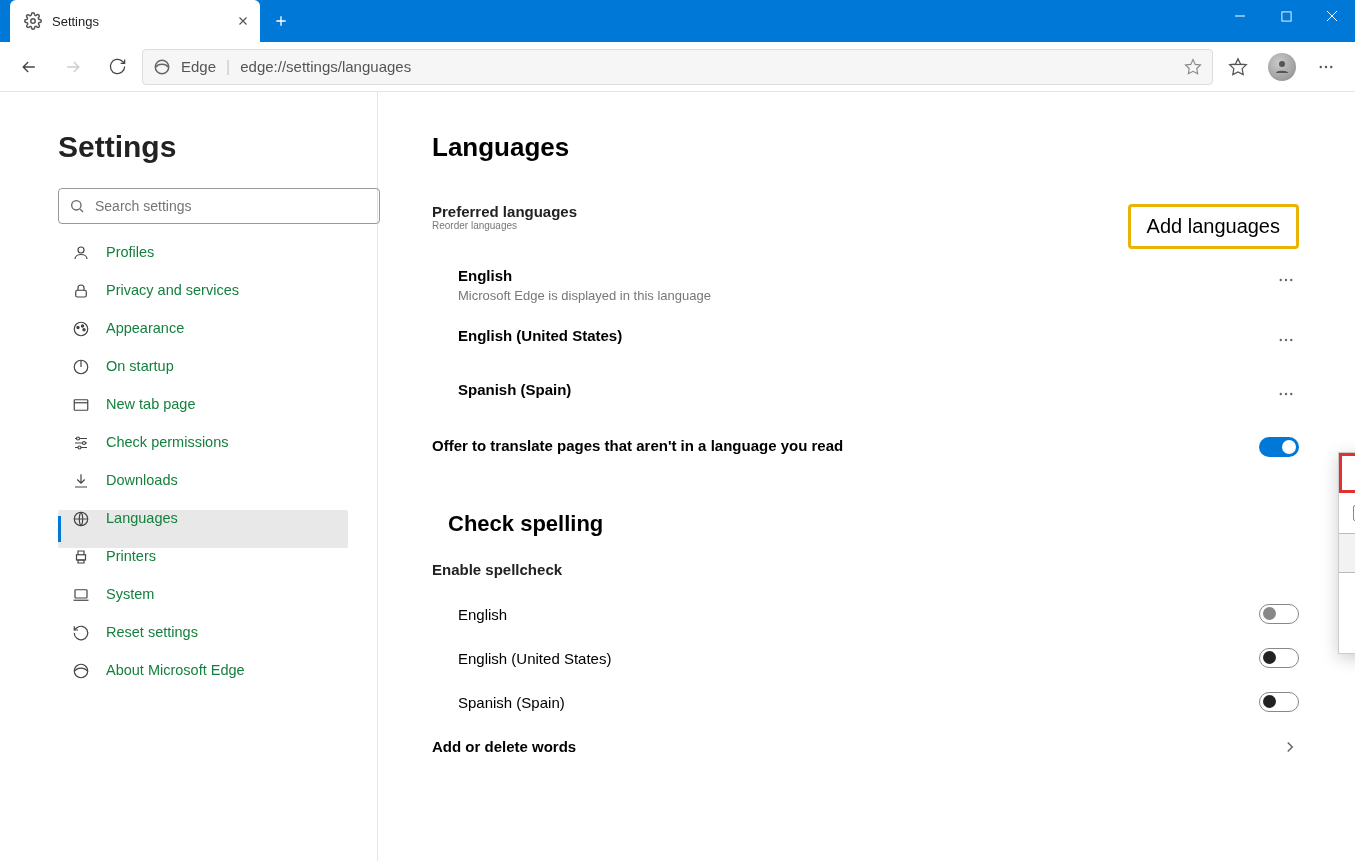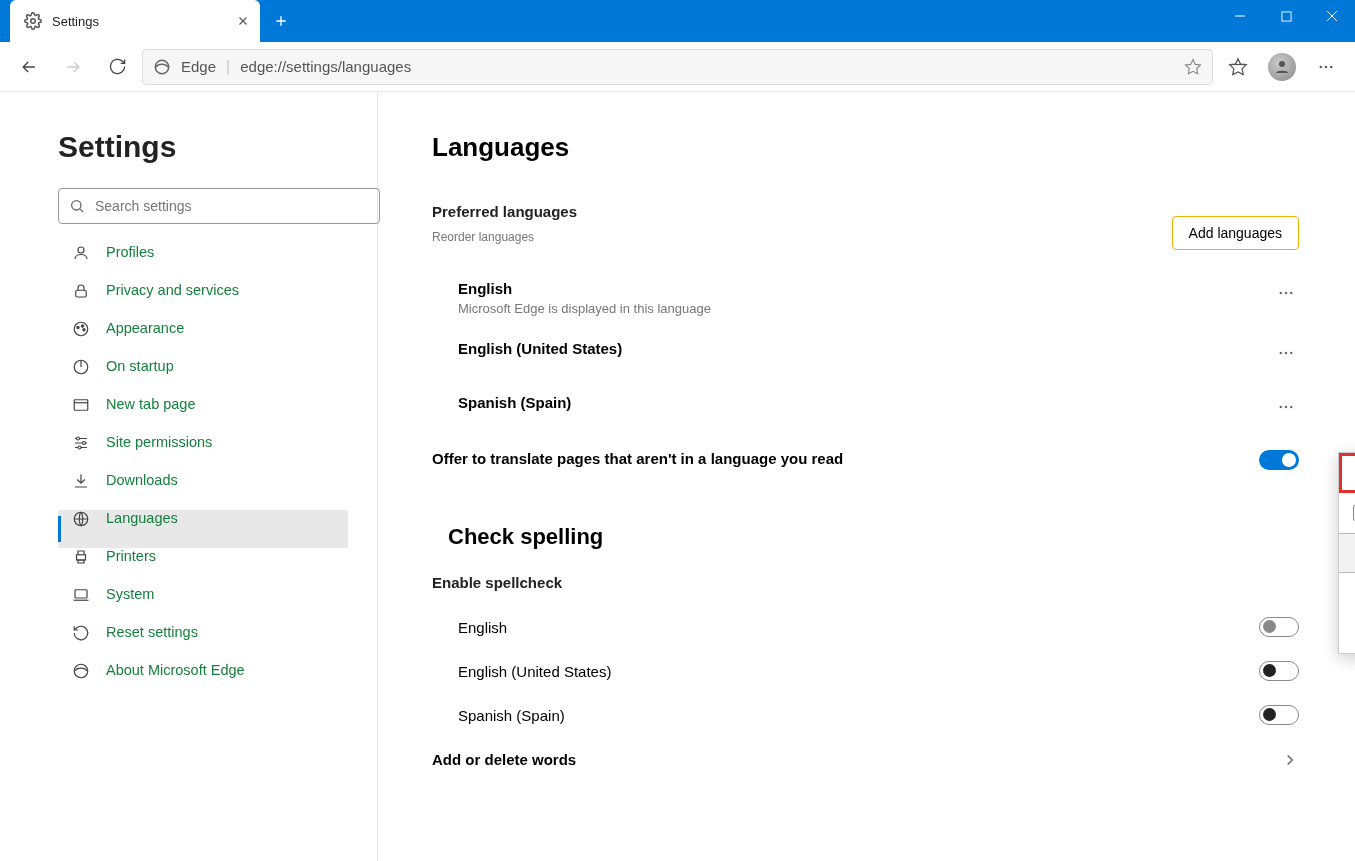--- a/index.html
+++ b/index.html
@@ -38,22 +38,22 @@
 .nav-item { height: 38px; display: flex; align-items: flex-start; gap: 16px; padding: 0 14px; font-size: 14.5px; color: #15803d; cursor: pointer; border-radius: 2px; width: 290px; }
 .nav-item.active { background: #e8e8e8; position: relative; }
 .nav-item.active::before { content: ""; position: absolute; left: 0; top: 6px; bottom: 6px; width: 3px; background: #0078d7; }
 .nav-icon { width: 18px; height: 18px; color: #444; flex-shrink: 0; }
 
 
 .main { flex: 1; padding: 40px 56px 0 54px; position: relative; }
 .main h2 { font-size: 26px; font-weight: 600; margin-bottom: 40px; }
 .row-head { display: flex; justify-content: space-between; align-items: center; margin-bottom: 6px; }
 .sub-h { font-size: 15px; font-weight: 600; color: #222; }
-.sub-d { font-size: 12px; color: #777; margin-bottom: 18px; margin-top: 10px; }
-.add-btn { border: 1px solid #eab308; background: #fff; border-radius: 4px; padding: 8px 16px; font-size: 14px; cursor: pointer; }
+.sub-d { font-size: 10px; color: #777; margin-bottom: 18px; }
+.add-btn { border: 3px solid #eab308; background: #fff; border-radius: 4px; padding: 8px 16px; font-size: 20px; cursor: pointer; }
 .lang-item { display: flex; justify-content: space-between; align-items: flex-start; padding: 12px 0 12px 26px; }
 .lang-name { font-size: 15px; font-weight: 600; }
 .lang-note { font-size: 13px; color: #777; margin-top: 4px; }
 .more { color: #666; cursor: pointer; padding: 4px; }
 .setting-row { display: flex; justify-content: space-between; align-items: flex-start; padding: 14px 0; }
 .setting-label { font-size: 15px; font-weight: 600; }
 .toggle { width: 40px; height: 20px; border-radius: 10px; position: relative; cursor: pointer; }
 .toggle.on { background: #0078d7; }
 .toggle.on::after { content: ""; position: absolute; right: 3px; top: 3px; width: 14px; height: 14px; background: #fff; border-radius: 50%; }
 .toggle.off { background: #fff; border: 1px solid #888; }
@@ -211,21 +211,21 @@
           </svg>
           <span>New tab page</span>
         </li>
         <li class="nav-item">
           <svg class="nav-icon" viewBox="0 0 24 24" fill="none" stroke="#444" stroke-width="1.6">
             <path d="M4 6h16M4 12h16M4 18h16"></path>
             <circle cx="8" cy="6" r="2" fill="#fff"></circle>
             <circle cx="16" cy="12" r="2" fill="#fff"></circle>
             <circle cx="10" cy="18" r="2" fill="#fff"></circle>
           </svg>
-          <span>Site permissions</span>
+          <span>Check permissions</span>
         </li>
         <li class="nav-item">
           <svg class="nav-icon" viewBox="0 0 24 24" fill="none" stroke="#444" stroke-width="1.6">
             <path d="M12 3v12M7 10l5 5 5-5M4 20h16"></path>
           </svg>
           <span>Downloads</span>
         </li>
         <li class="nav-item active">
           <svg class="nav-icon" viewBox="0 0 24 24" fill="none" stroke="#444" stroke-width="1.6">
             <circle cx="12" cy="12" r="9"></circle>

